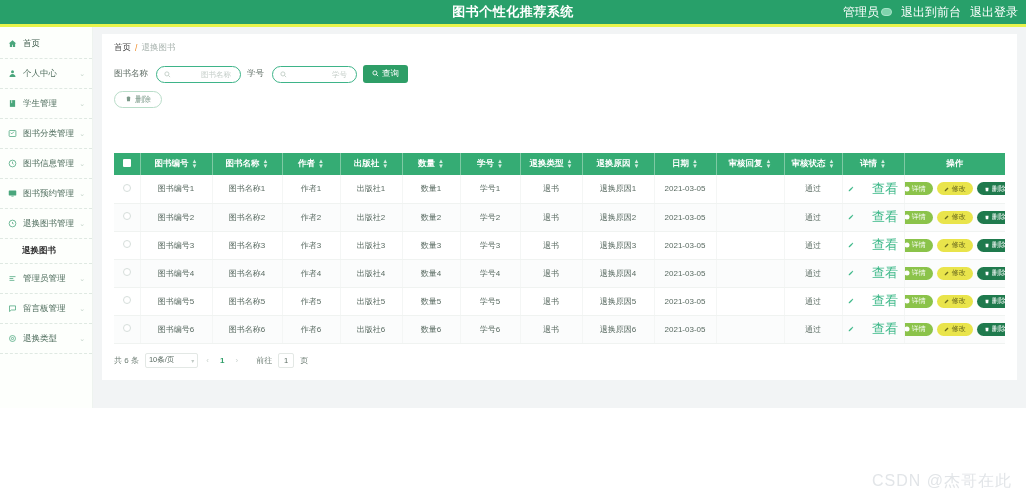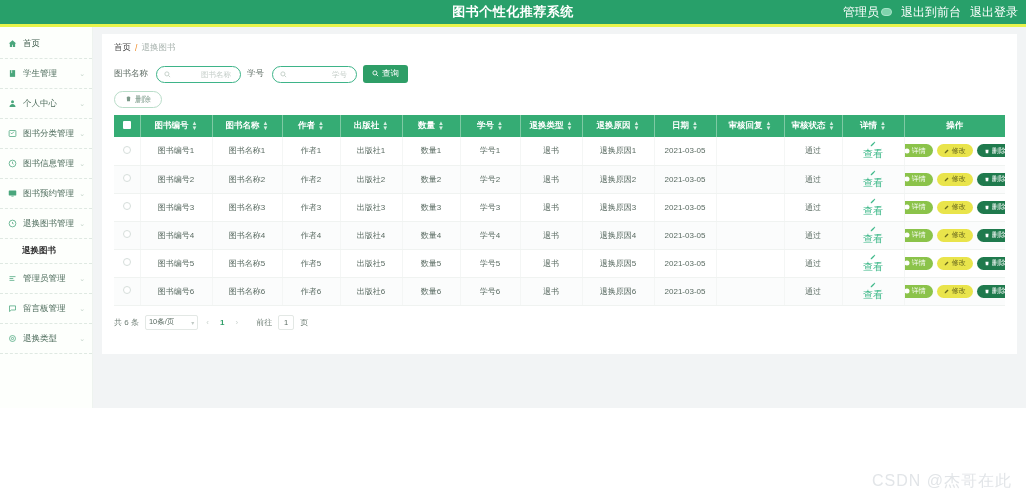--- a/index.html
+++ b/index.html
@@ -119,21 +119,21 @@
   
   .toolrow{ padding:8px 12px 7px 12px; }
   .btn-del-outline{
     height:17px; padding:0 10px; border-radius:9px;
     border:1px solid #b9ddc9; background:#fff; color:#7c9a8a;
     font-size:8px; display:inline-flex; align-items:center; gap:3px;
     cursor:pointer; font-family:inherit;
   }
 
   
-  .tablewrap{ padding:0 12px; }
+  .tablewrap{ padding:0 12px;margin-top:38px; }
   table{ width:100%; border-collapse:collapse; table-layout:fixed; }
   thead th{
     background:#35ac74; color:#ffffff; font-size:8.5px; font-weight:bold;
     height:22px; text-align:center;
     border-right:1px solid #7ecaa4;
     white-space:nowrap;
   }
   thead th:last-child{ border-right:none; }
   thead th .sorter{
     display:inline-block; margin-left:3px; color:#d5efe2; font-size:6px;
@@ -149,23 +149,22 @@
   tbody td:last-child{ border-right:none; }
   tbody tr:nth-child(even) td{ background:#fbfcfc; }
   .chk{
     width:8px;height:8px;border:1px solid #d6dedb;border-radius:50%;
     display:inline-block;background:#fff;
   }
   .chk-head{
     width:8px;height:8px;background:#fff;display:inline-block;border-radius:1px;
   }
   .link-view{
-    color:#3fb98a; font-size:10px; display:inline-flex; align-items:center; gap:0;
+    color:#3fb98a; font-size:13px; display:inline-flex; align-items:center; gap:18px;
     cursor:pointer;
-    flex-direction:column;
   }
   .op-btns{ display:flex; align-items:center; justify-content:center; gap:4px; }
   .pill{
     height:13px; padding:0 7px; border-radius:7px; border:none;
     font-size:7px; color:#fff; display:inline-flex; align-items:center; gap:2px;
     cursor:pointer; font-family:inherit; white-space:nowrap;
   }
   .pill.detail{ background:#8bc34a; }
   .pill.edit{ background:#e9e44b; color:#6b6a1f; }
   .pill.del{ background:#1f7a4d; }
@@ -218,36 +217,36 @@
         <svg width="9" height="9" viewBox="0 0 24 24" fill="currentColor">
             <path d="M12 3 2 12h3v9h6v-6h2v6h6v-9h3z"></path>
           </svg>
       </span>
       <span class="mi-label">首页</span>
     </div>
 
     <div class="menu-item">
       <span class="mi-icon">
         <svg width="9" height="9" viewBox="0 0 24 24" fill="currentColor">
+            <circle cx="12" cy="7" r="4"></circle>
+            <path d="M4 21c0-4.4 3.6-8 8-8s8 3.6 8 8z"></path>
+          </svg>
+      </span>
+      <span class="mi-label">个人中心</span>
+      <span class="mi-arrow">⌄</span>
+    </div>
+
+    <div class="menu-item">
+      <span class="mi-icon">
+        <svg width="9" height="9" viewBox="0 0 24 24" fill="currentColor">
             <path d="M5 3h14v18H5z"></path>
             <rect x="9" y="3" width="2" height="8" fill="#fdfffc"></rect>
           </svg>
       </span>
       <span class="mi-label">学生管理</span>
-      <span class="mi-arrow">⌄</span>
-    </div>
-
-    <div class="menu-item">
-      <span class="mi-icon">
-        <svg width="9" height="9" viewBox="0 0 24 24" fill="currentColor">
-            <circle cx="12" cy="7" r="4"></circle>
-            <path d="M4 21c0-4.4 3.6-8 8-8s8 3.6 8 8z"></path>
-          </svg>
-      </span>
-      <span class="mi-label">个人中心</span>
       <span class="mi-arrow">⌄</span>
     </div>
 
     <div class="menu-item">
       <span class="mi-icon">
         <svg width="9" height="9" viewBox="0 0 24 24" fill="none" stroke="currentColor" stroke-width="2">
             <rect x="3" y="4" width="18" height="16" rx="2"></rect>
             <path d="M7 10l3 3 6-6"></path>
           </svg>
       </span>

